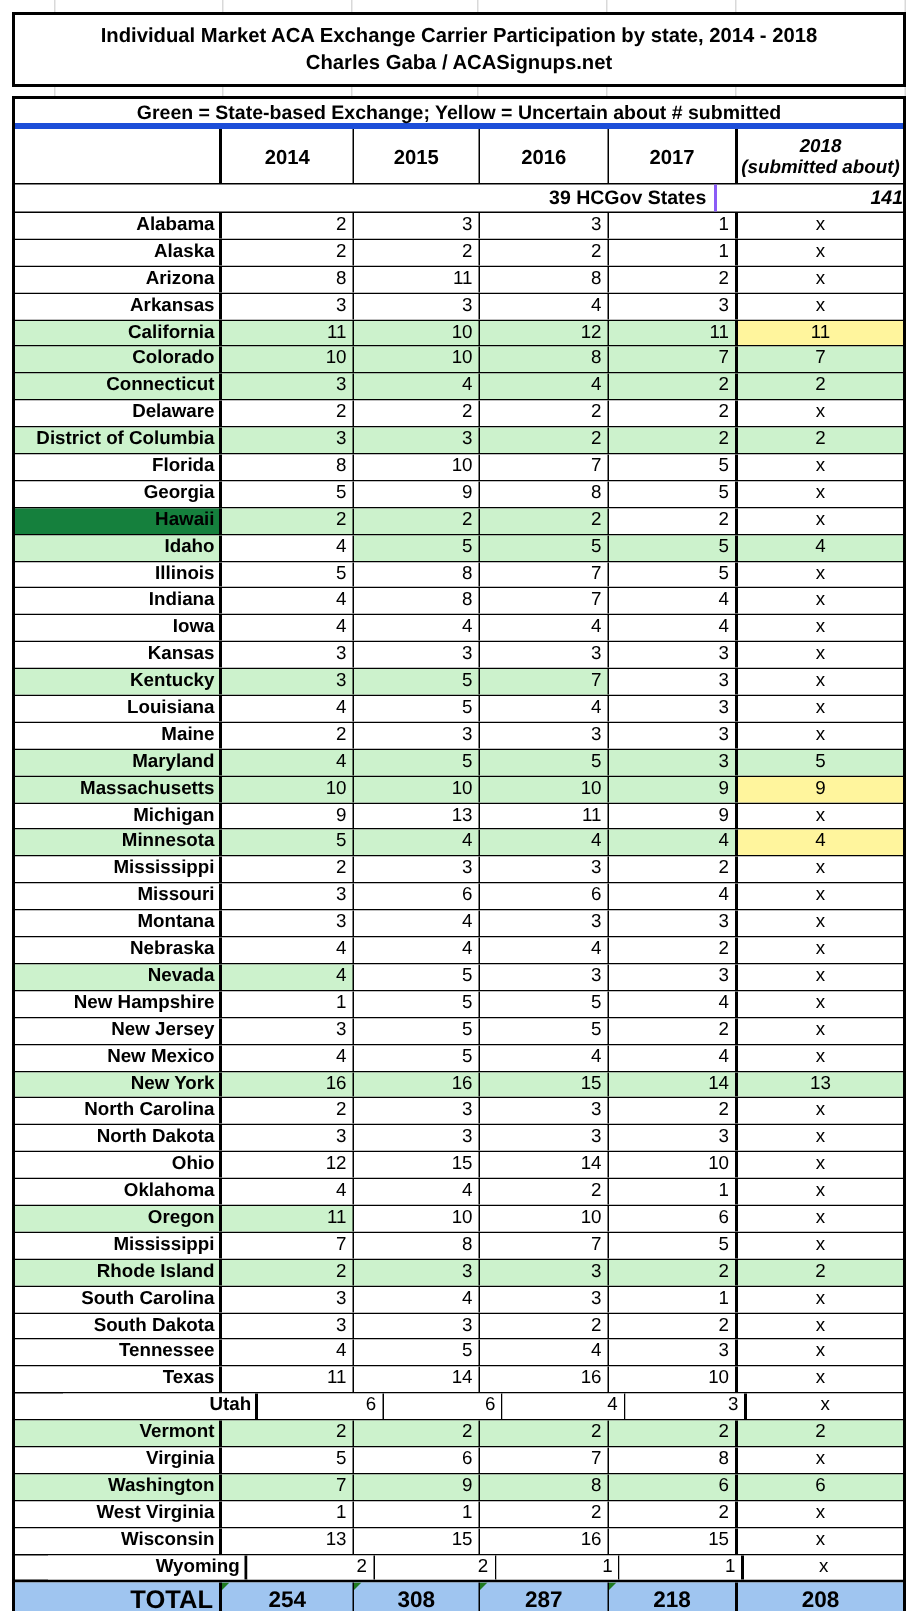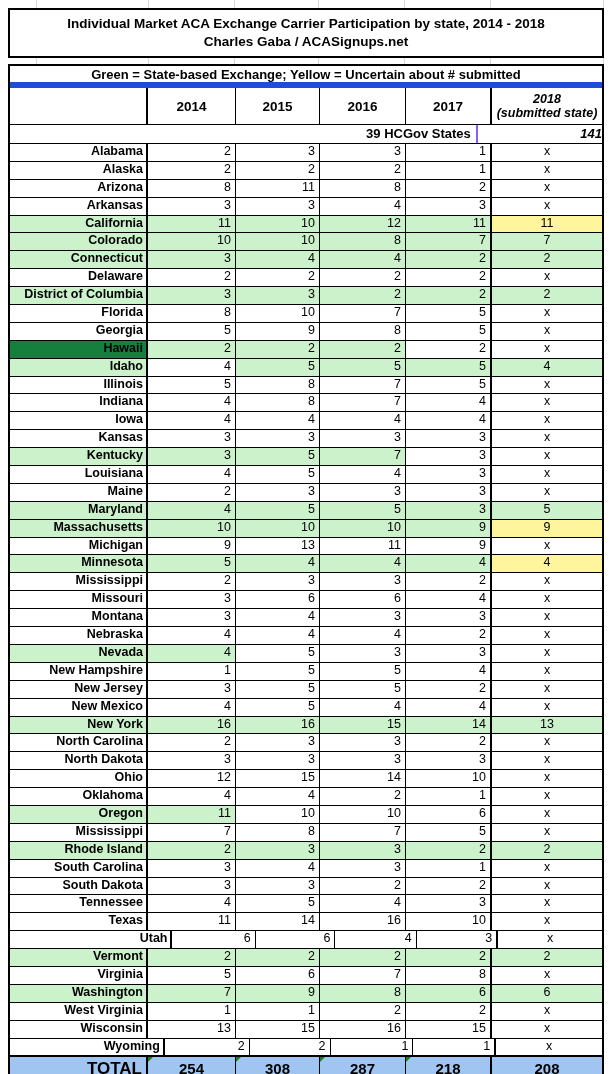--- a/index.html
+++ b/index.html
@@ -10,21 +10,21 @@
   }
   .strip{position:relative;width:611px;}
   .strip .v{position:absolute;top:0;bottom:0;width:1px;background:#d9d9d9;}
   .box{margin-left:8px;width:596px;box-sizing:border-box;border:2px solid #000;background:#fff;}
 
   
   .titlebox{height:50px;display:flex;flex-direction:column;justify-content:center;
     text-align:center;font-weight:bold;font-size:13.5px;line-height:18px;}
 
   
-  .legendrow{height:16px;border-bottom:6px solid #1d4ed8;display:flex;align-items:center;
+  .legendrow{height:16px;border-bottom:4px solid #1d4ed8;display:flex;align-items:center;
     justify-content:center;font-weight:bold;font-size:13px;}
   .row{display:flex;}
   .row > *{box-sizing:border-box;overflow:hidden;white-space:nowrap;}
   .row > :nth-child(1){width:138px;border-right:2px solid #000;}
   .row > :nth-child(2){width:88px;border-right:1px solid #000;}
   .row > :nth-child(3){width:84px;border-right:1px solid #000;}
   .row > :nth-child(4){width:86px;border-right:1px solid #000;}
   .row > :nth-child(5){width:86px;border-right:2px solid #000;}
   .row > :nth-child(6){width:110px;}
 
@@ -85,21 +85,21 @@
   <div class="legendrow">Green = State-based Exchange; Yellow = Uncertain about # submitted</div>
 
   <div class="row hdr">
     <div></div>
     <div>2014</div>
     <div>2015</div>
     <div>2016</div>
     <div>2017</div>
     <div class="c2018h">
       <div>2018</div>
-      <div>(submitted state)</div>
+      <div>(submitted about)</div>
     </div>
   </div>
 
   <div class="hcgovrow">
     <div class="hcgov-label">39 HCGov States</div>
     <div class="hcgov-val">141</div>
   </div>
 
   <div class="rows">
       <div class="row">

